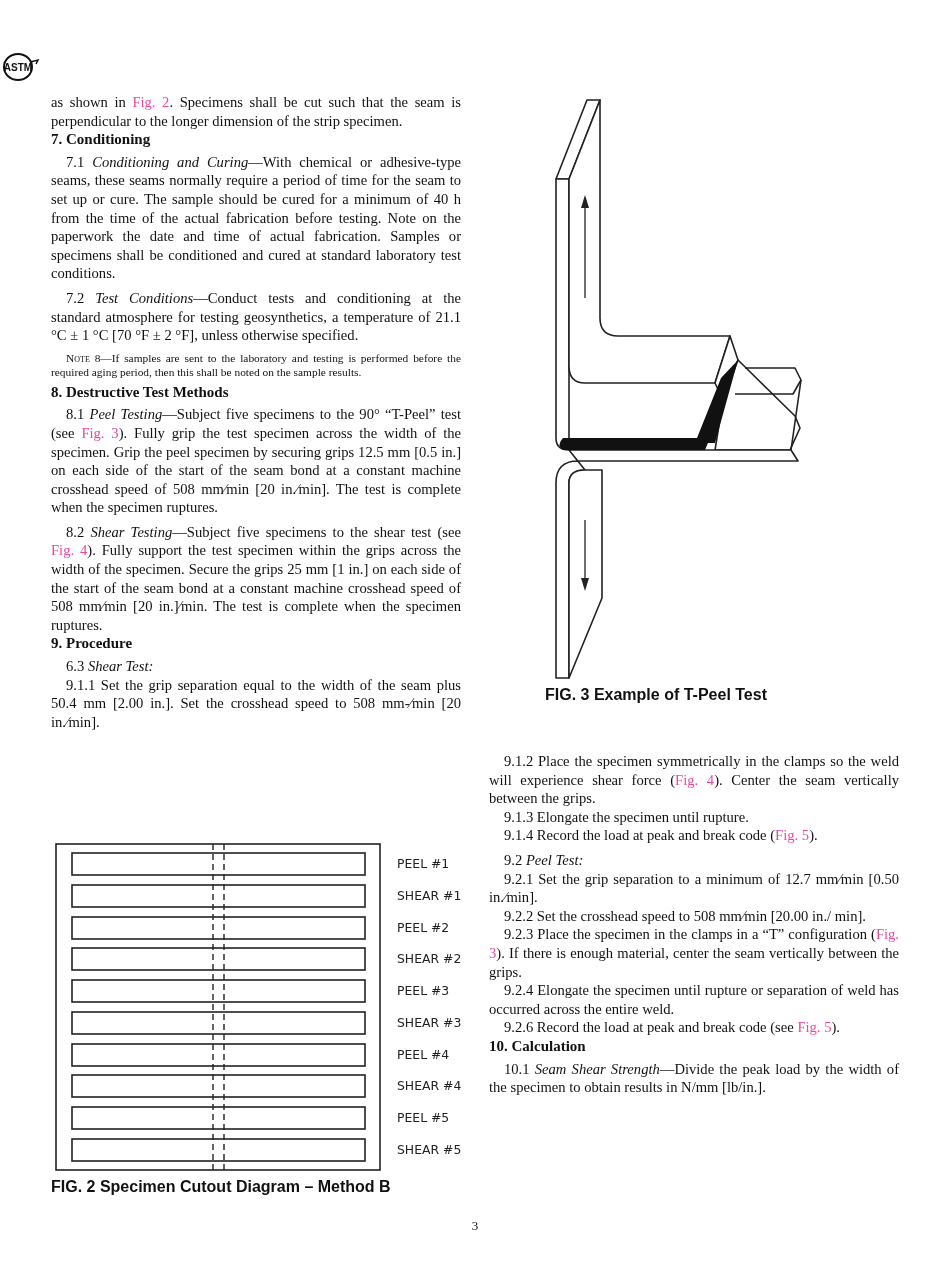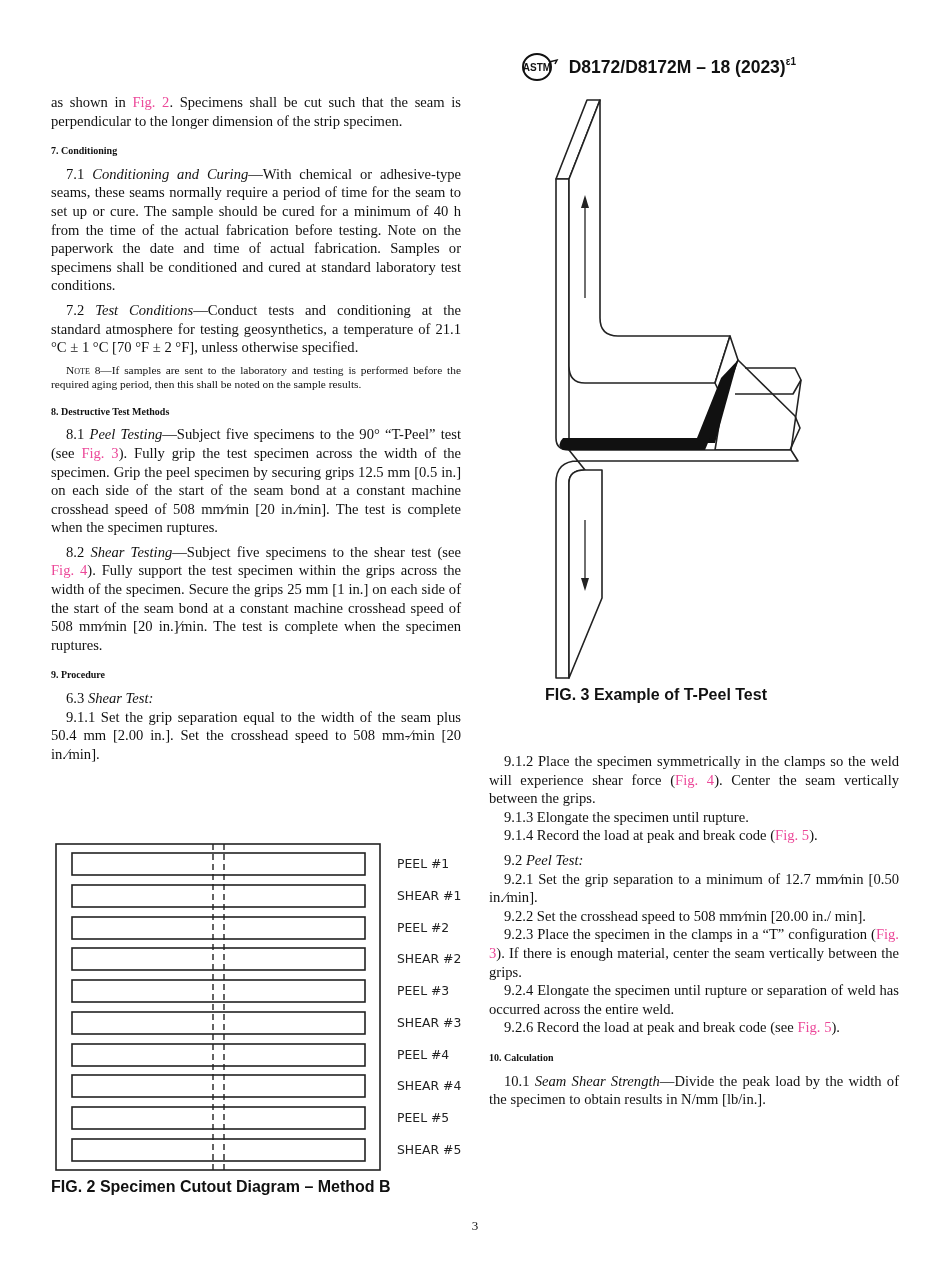--- a/index.html
+++ b/index.html
@@ -1,46 +1,45 @@
 <!DOCTYPE html>
 <html><head>
 <meta charset="utf-8">
 <style>
   html, body { margin:0; padding:0; background:#ffffff; }
   body { width:950px; height:1272px; position:relative; overflow:hidden; color:#111; font-family:"Liberation Serif", serif; }
-  .header { position:absolute; top:52px; left:0; width:796px; text-align:right; height:34px; }
+  .header { position:absolute; top:52px; left:0; width:796px; text-align:left; height:34px; }
   .header .logo { display:inline-block; vertical-align:middle; width:40px; height:30px; margin-right:6px; }
   .header .title { display:inline-block; vertical-align:middle; font-family:"Liberation Sans", sans-serif; font-weight:bold; font-size:17.5px; }
   .header .title sup { font-size:10px; vertical-align:8px; }
   .col { position:absolute; font-size:14.6px; line-height:18.6px; text-align:justify; }
   .col-left { left:51px; width:410px; top:93px; }
   .col-right { left:489px; width:410px; top:752px;font-family:Liberation Serif, serif; }
   p { margin:0; }
   .ind { text-indent:15px; }
-  .h { font-weight:bold; font-size:10px; margin-top:12px; margin-bottom:4px; }
+  .h { font-weight:bold; font-size:15px; margin-top:0; margin-bottom:4px; }
   .link { color:#ec4899; }
   .note { font-size:11.4px; line-height:14px; margin-top:6px; margin-bottom:4px; }
   .note .sc { font-variant:small-caps; }
   .gap { height:6px; }
   .fig-caption { position:absolute; font-family:"Liberation Sans", sans-serif; font-weight:bold; font-size:16px; text-align:left; }
   .pageno { position:absolute; top:1218px; left:0; width:950px; text-align:center; font-size:13px; }
   .fig2 { position:absolute; left:55px; top:843px; width:410px; height:330px; }
   .fig3 { position:absolute; left:545px; top:98px; width:320px; height:585px; }
   .strip-label { font-family:"DejaVu Sans", sans-serif; font-size:12.4px; fill:#222; }
 </style>
 </head>
 <body>
 
 <div class="header">
   <svg class="logo" viewBox="0 0 40 30">
     <ellipse cx="18" cy="15" rx="14" ry="13" fill="none" stroke="#111" stroke-width="2"></ellipse>
     <text x="18" y="19" text-anchor="middle" font-family="Liberation Sans, sans-serif" font-weight="bold" font-size="10" fill="#111">ASTM</text>
     <path d="M30 10 L38 8 L36 12" fill="none" stroke="#111" stroke-width="1.5"></path>
   </svg>
-  <span class="title"><span>D8172/D8172M – 18 (2023)</span><sup>ε1</sup></span>
 </div>
 
 <div class="col col-left">
   <p><span>as shown in </span><span class="link">Fig. 2</span><span>. Specimens shall be cut such that the seam is perpendicular to the longer dimension of the strip specimen.</span></p>
 
   <p class="h">7. Conditioning</p>
   <p class="ind"><span>7.1 </span><i>Conditioning and Curing</i><span>—With chemical or adhesive-type seams, these seams normally require a period of time for the seam to set up or cure. The sample should be cured for a minimum of 40 h from the time of the actual fabrication before testing. Note on the paperwork the date and time of actual fabrication. Samples or specimens shall be conditioned and cured at standard laboratory test conditions.</span></p>
   <div class="gap"></div>
   <p class="ind"><span>7.2 </span><i>Test Conditions</i><span>—Conduct tests and conditioning at the standard atmosphere for testing geosynthetics, a temperature of 21.1 °C ± 1 °C [70 °F ± 2 °F], unless otherwise specified.</span></p>
   <p class="note ind"><span class="sc">Note</span><span> 8—If samples are sent to the laboratory and testing is performed before the required aging period, then this shall be noted on the sample results.</span></p>

